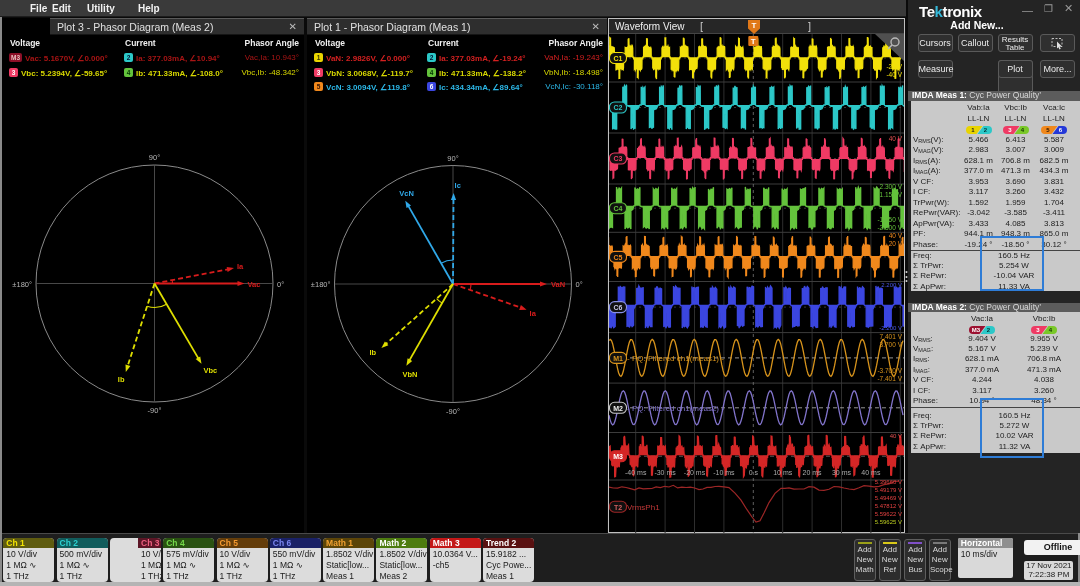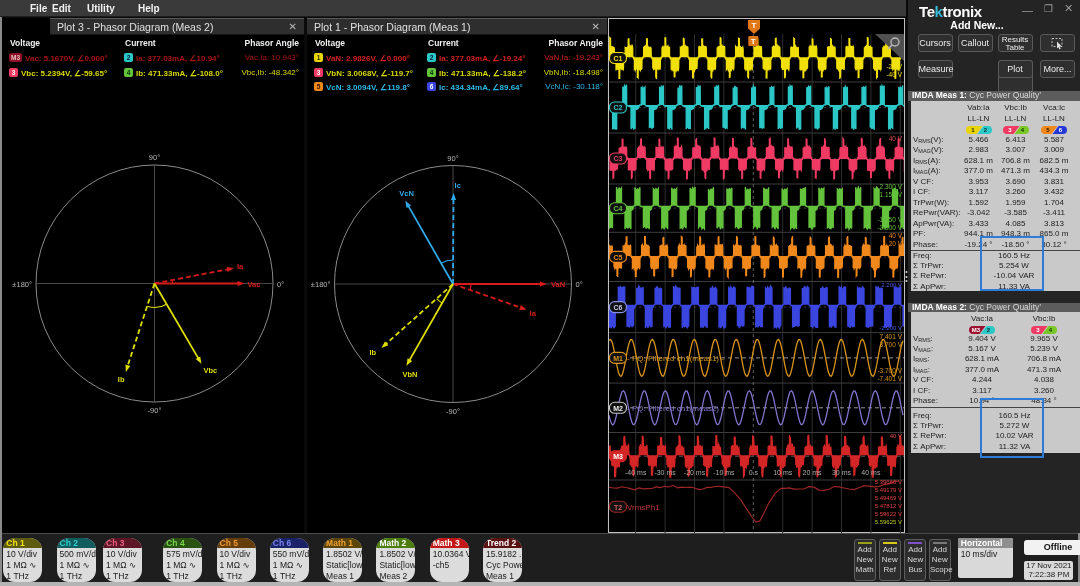--- a/index.html
+++ b/index.html
@@ -9,21 +9,21 @@
 .colhead { position:absolute; color:#f0f0f0; font-size:8.5px; font-weight:bold; }
 .prow { position:absolute; font-size:8px; font-weight:bold; white-space:nowrap; }
 .bdg { display:inline-block; min-width:9px; height:9px; border-radius:2px; font-size:6.5px; font-weight:bold; text-align:center; line-height:9px; padding:0 2px; vertical-align:0.5px; margin-right:3px;}
 .btn { position:absolute; background:#2f2f2f; border:1px solid #5a5a5a; border-radius:3px; color:#ececec; font-size:9px; text-align:center; }
 .imdabar { position:absolute; left:908px; width:172px; height:9.5px; background:#5c5c5c; color:#fff; font-size:8.5px; line-height:9.5px; padding-left:4px; white-space:nowrap; }
 .lighttab { position:absolute; left:911px; width:169px; background:#c9c9c9; }
 .trow { position:absolute; left:908px; width:172px; font-size:8px; color:#1c1c1c; white-space:nowrap; }
 .tlab { position:absolute; left:5px; }
 .tc { position:absolute; text-align:center; width:52px; }
 sub { font-size:5.5px; vertical-align:-1px; }
-.card { position:absolute; top:537.5px; width:39px; height:44px; background:#dcdcdc; border-radius:12px; overflow:hidden; font-size:8.5px; color:#1a1a1a; }
+.card { position:absolute; top:537.5px; width:51px; height:44px; background:#dcdcdc; border-radius:4px; overflow:hidden; font-size:8.5px; color:#1a1a1a; }
 .chd { height:10px; font-size:8.5px; font-weight:bold; line-height:10px; padding-left:3px; }
 .cbody { padding:1px 0 0 3px; line-height:11px; white-space:nowrap; }
 .addbtn { position:absolute; top:538.5px; width:21.8px; height:42px; background:#2d2d2d; border:1px solid #5e5e5e; border-radius:3px; color:#d8d8d8; font-size:8px; text-align:center; line-height:10px; padding-top:5px; }
 .addbtn i { position:absolute; top:2px; left:3px; right:3px; height:2px; display:block; }
 svg text { font-family:"Liberation Sans", sans-serif; }
 </style></head><body>
 
 <div class="abs" style="left:0;top:0;width:906px;height:17px;background:#3a3a3a;border-bottom:1px solid #1c1c1c;color:#f2f2f2;font-size:10px;font-weight:bold;">
  <span class="abs" style="left:30px;top:2.5px;">File</span>
  <span class="abs" style="left:52px;top:2.5px;">Edit</span>
@@ -107,20 +107,24 @@
 <path d="M 129.6 264.7 A 22 22 0 0 0 135.1 269.1" fill="none" stroke="#dede00" stroke-width="1.1"></path>
 <path d="M 146.2 226.0 A 24 24 0 0 0 134.1 229.2" fill="none" stroke="#30a8e8" stroke-width="1.1"></path>
 <text x="244.0" y="253.0" fill="#d81c1c" font-size="7.5" font-weight="bold">VaN</text>
 <text x="222.6" y="281.7" fill="#d81c1c" font-size="7.5" font-weight="bold">Ia</text>
 <text x="92.3" y="161.7" fill="#30a8e8" font-size="7.5" font-weight="bold">VcN</text>
 <text x="147.6" y="154.0" fill="#30a8e8" font-size="7.5" font-weight="bold">Ic</text>
 <text x="95.4" y="342.7" fill="#dede00" font-size="7.5" font-weight="bold">VbN</text>
 <text x="62.4" y="321.0" fill="#dede00" font-size="7.5" font-weight="bold">Ib</text>
   </svg>
 <div class="abs" style="left:608px;top:18px;width:297px;height:515px;border:1px solid #c0c0c0;background:#000;">
+ <div class="abs" style="left:0;top:0;width:295px;height:15px;background:#262626;border-bottom:1px solid #444;color:#f0f0f0;font-size:10px;line-height:15px;padding-left:6px;">Waveform View
+   <span class="abs" style="left:91px;top:0;color:#c8c8c8;font-size:11px;">[</span>
+   <span class="abs" style="left:199px;top:0;color:#c8c8c8;font-size:11px;">]</span>
+ </div>
  <div class="abs" style="left:139px;top:1px;width:12px;height:14px;background:#e07818;color:#fff;font-size:8px;font-weight:bold;text-align:center;line-height:12px;clip-path:polygon(0 0,100% 0,100% 60%,50% 100%,0 60%);">T</div>
 </div>
 <svg class="abs" style="left:609px;top:34px;" width="295" height="499" viewBox="0 0 295 499">
     <line x1="26.7" y1="0" x2="26.7" y2="499" stroke="#2e2e2e" stroke-width="1"></line>
 <line x1="56.1" y1="0" x2="56.1" y2="499" stroke="#2e2e2e" stroke-width="1"></line>
 <line x1="85.5" y1="0" x2="85.5" y2="499" stroke="#2e2e2e" stroke-width="1"></line>
 <line x1="114.9" y1="0" x2="114.9" y2="499" stroke="#2e2e2e" stroke-width="1"></line>
 <line x1="173.7" y1="0" x2="173.7" y2="499" stroke="#2e2e2e" stroke-width="1"></line>
 <line x1="203.1" y1="0" x2="203.1" y2="499" stroke="#2e2e2e" stroke-width="1"></line>
 <line x1="232.5" y1="0" x2="232.5" y2="499" stroke="#2e2e2e" stroke-width="1"></line>
@@ -427,21 +431,21 @@
 <div class="abs" style="left:980px;top:398px;width:64px;height:60px;border:2px solid #2e7cd6;"></div>
 <div class="abs" style="left:2px;top:533px;width:1076px;height:49px;background:#1e1e1e;border-top:1px solid #4a4a4a;"></div>
 <div class="card" style="left:3.3px;">
     <div class="chd" style="background:#5f5c10;color:#f2e300;">Ch 1</div>
     <div class="cbody">10 V/div<br>1 MΩ ∿<br>1 THz</div>
   </div>
 <div class="card" style="left:56.6px;">
     <div class="chd" style="background:#115c5c;color:#2bd0d0;">Ch 2</div>
     <div class="cbody">500 mV/div<br>1 MΩ ∿<br>1 THz</div>
   </div>
-<div class="card" style="left:103px;">
+<div class="card" style="left:110px;padding-left:28px;">
     <div class="chd" style="background:#5c1626;color:#f06080;">Ch 3</div>
     <div class="cbody">10 V/div<br>1 MΩ ∿<br>1 THz</div>
   </div>
 <div class="card" style="left:163.2px;">
     <div class="chd" style="background:#2a5212;color:#74d84a;">Ch 4</div>
     <div class="cbody">575 mV/div<br>1 MΩ ∿<br>1 THz</div>
   </div>
 <div class="card" style="left:216.5px;">
     <div class="chd" style="background:#643d0a;color:#f49a30;">Ch 5</div>
     <div class="cbody">10 V/div<br>1 MΩ ∿<br>1 THz</div>

